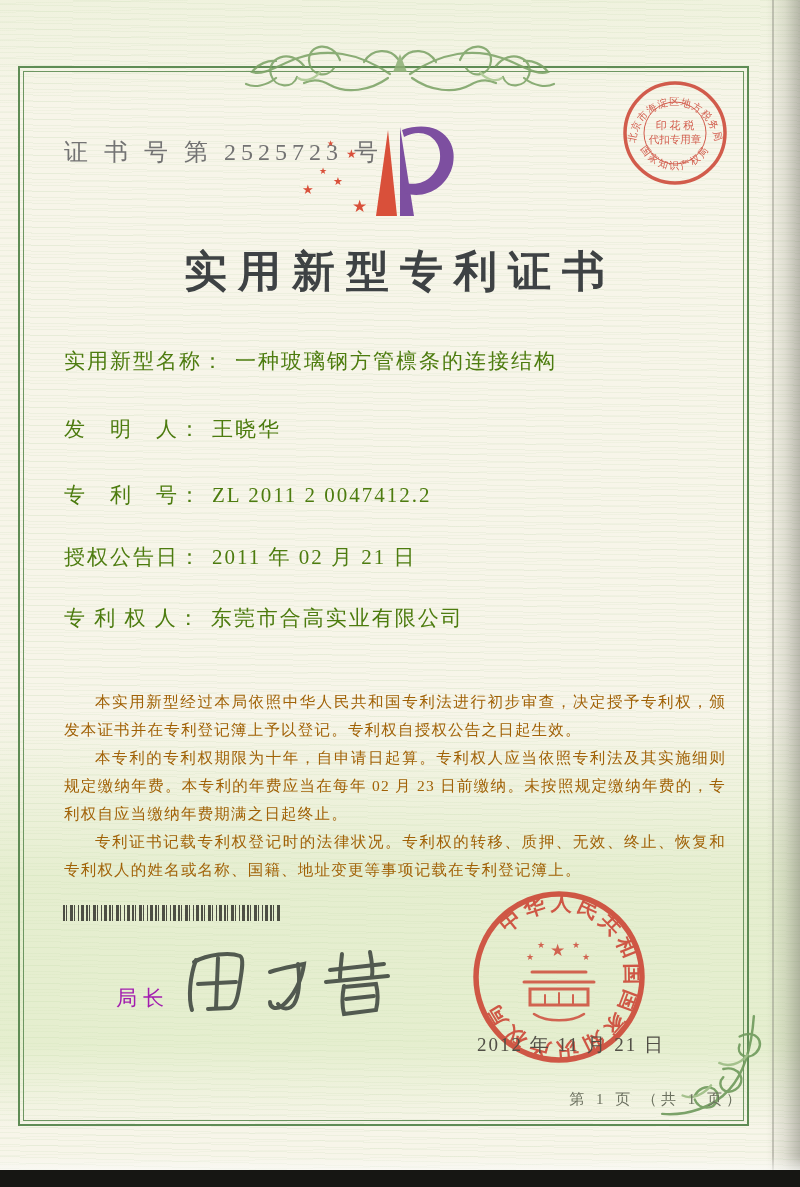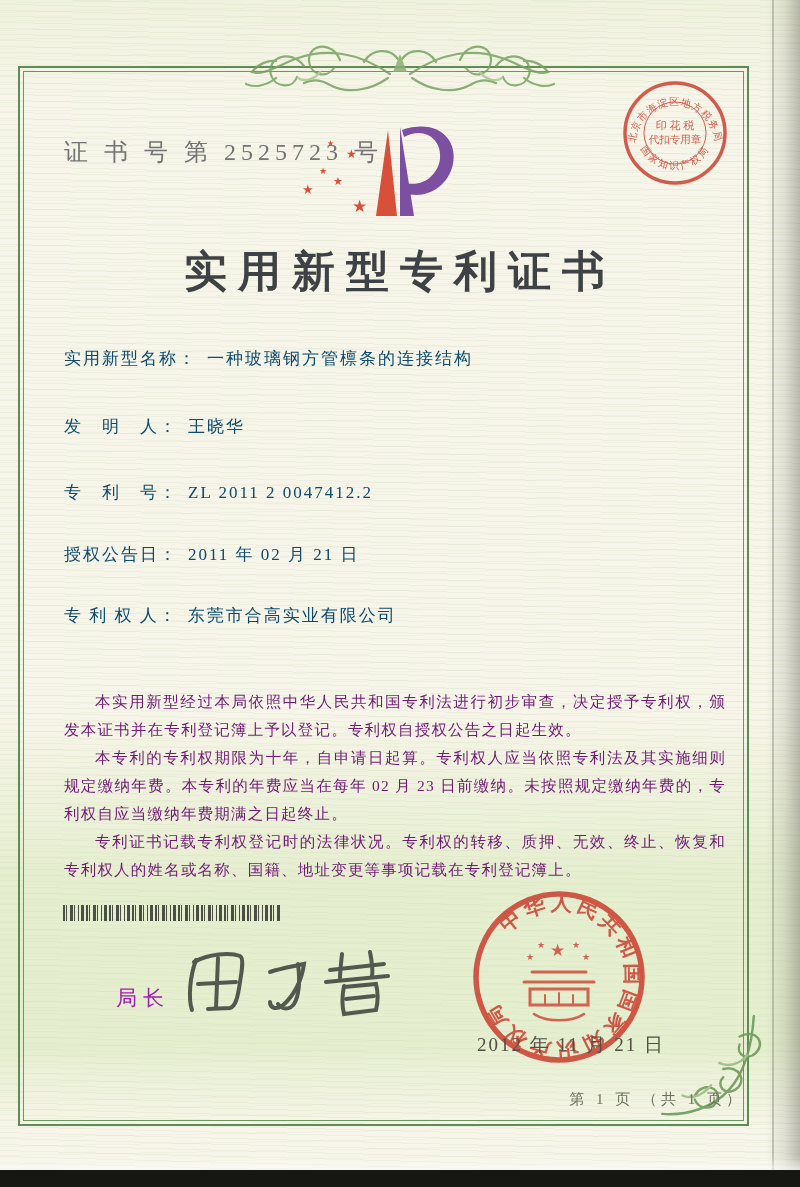--- a/index.html
+++ b/index.html
@@ -38,25 +38,25 @@
 
   
   .stamp-top{position:absolute;left:621px;top:79px;width:108px;height:108px;opacity:.88;}
 
   
   .logo{position:absolute;left:300px;top:116px;width:165px;height:112px;}
 
   .title{position:absolute;left:0;top:243px;width:800px;text-align:center;
     font-size:43px;font-weight:bold;letter-spacing:11px;color:#3e4244;}
 
-  .field{position:absolute;left:64px;font-size:17px;color:#0c4a6e;letter-spacing:2px;white-space:nowrap;}
+  .field{position:absolute;left:64px;font-size:21px;color:#4d7c0f;letter-spacing:2px;white-space:nowrap;}
   .field .lbl{margin-right:10px;}
   .f0{top:347px}.f1{top:415px}.f2{top:481px}.f3{top:543px}.f4{top:604px}.f5{top:663px}
 
-  .paras{position:absolute;left:64px;top:688px;width:662px;color:#701a75;
+  .paras{position:absolute;left:64px;top:688px;width:662px;color:#a16207;
     font-size:15.5px;line-height:28px;letter-spacing:1.2px;text-align:justify;}
   .paras p{margin:0 0 0 0;text-indent:2em;}
 
   .barcode{position:absolute;left:63px;top:905px;width:218px;height:16px;opacity:.85;
     background:repeating-linear-gradient(90deg,
       #32322c 0 2px, rgba(0,0,0,0) 2px 3px,
       #32322c 3px 4px, rgba(0,0,0,0) 4px 7px,
       #32322c 7px 10px, rgba(0,0,0,0) 10px 11px,
       #32322c 11px 12px, rgba(0,0,0,0) 12px 15px,
       #32322c 15px 16px, rgba(0,0,0,0) 16px 18px,

